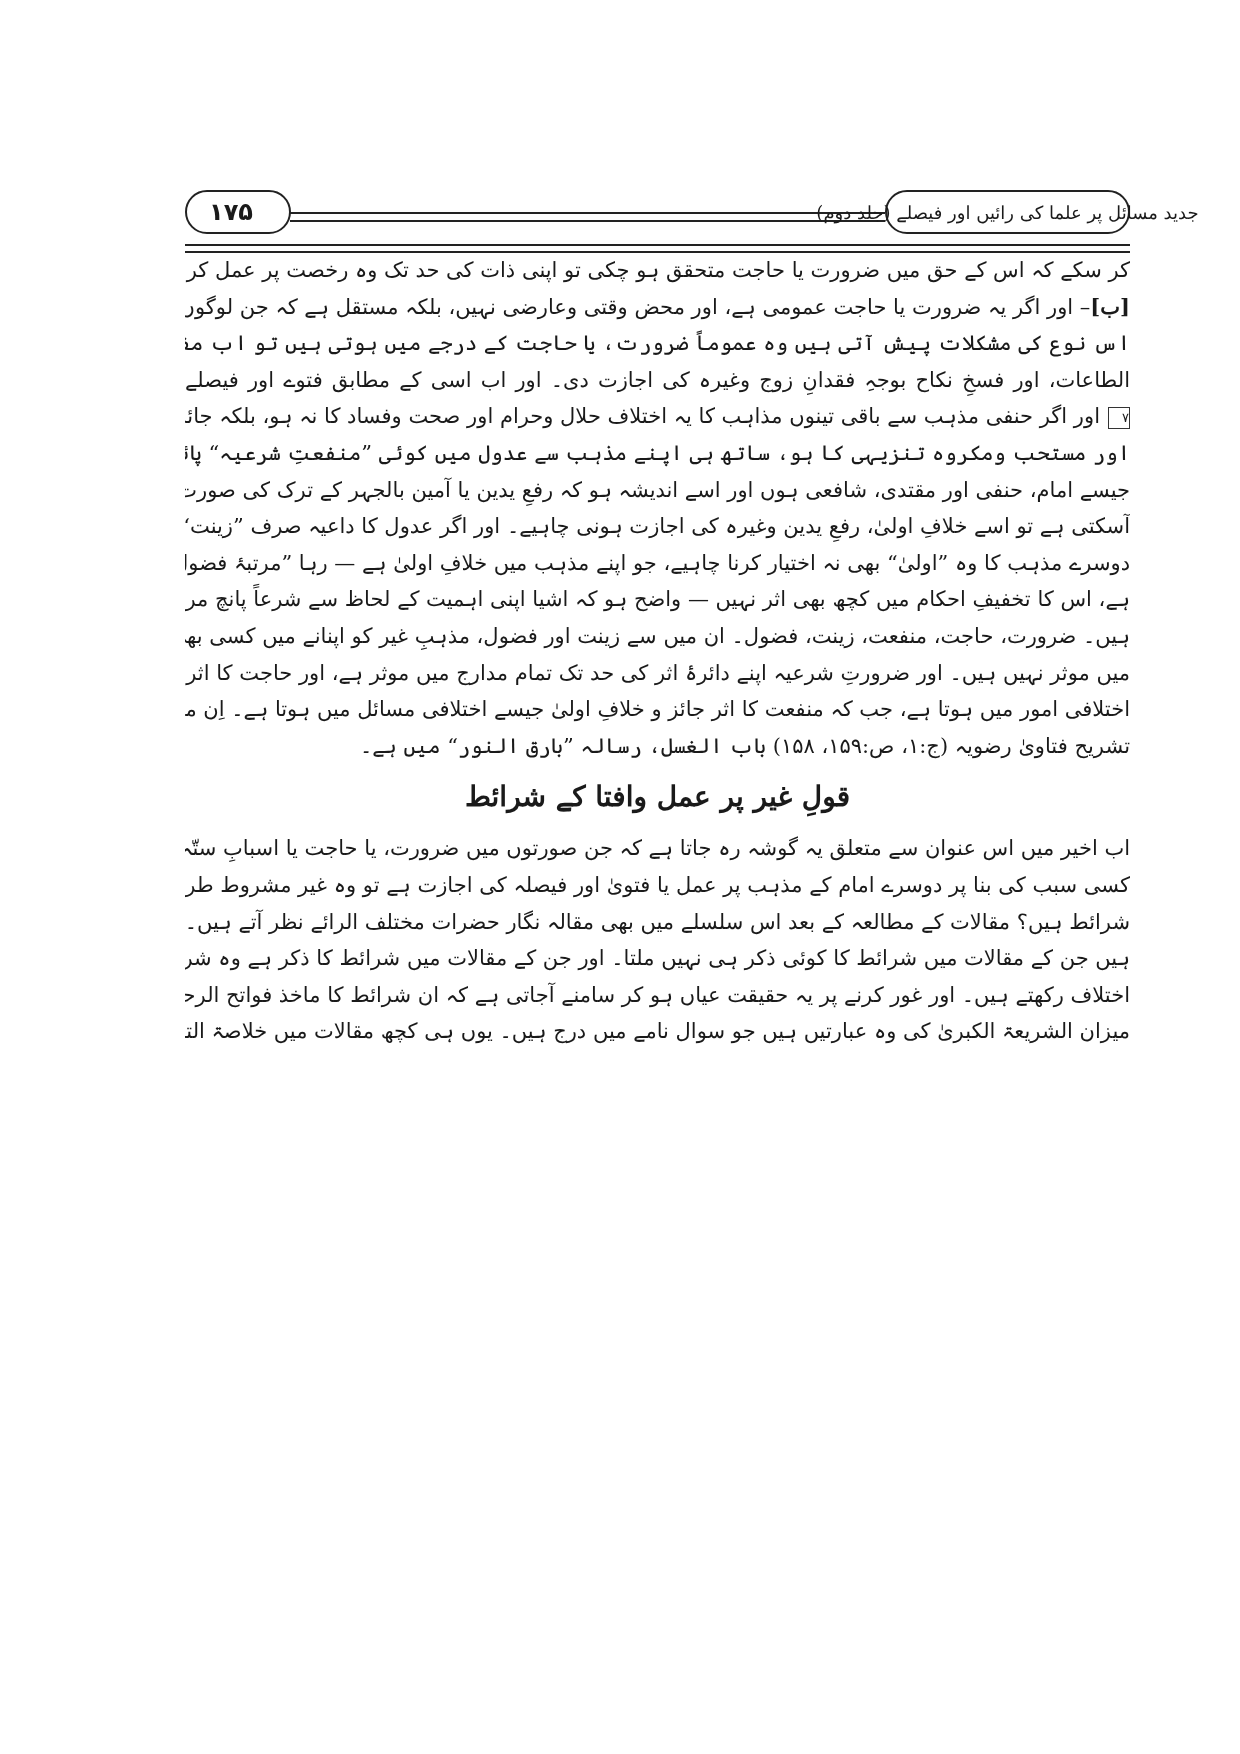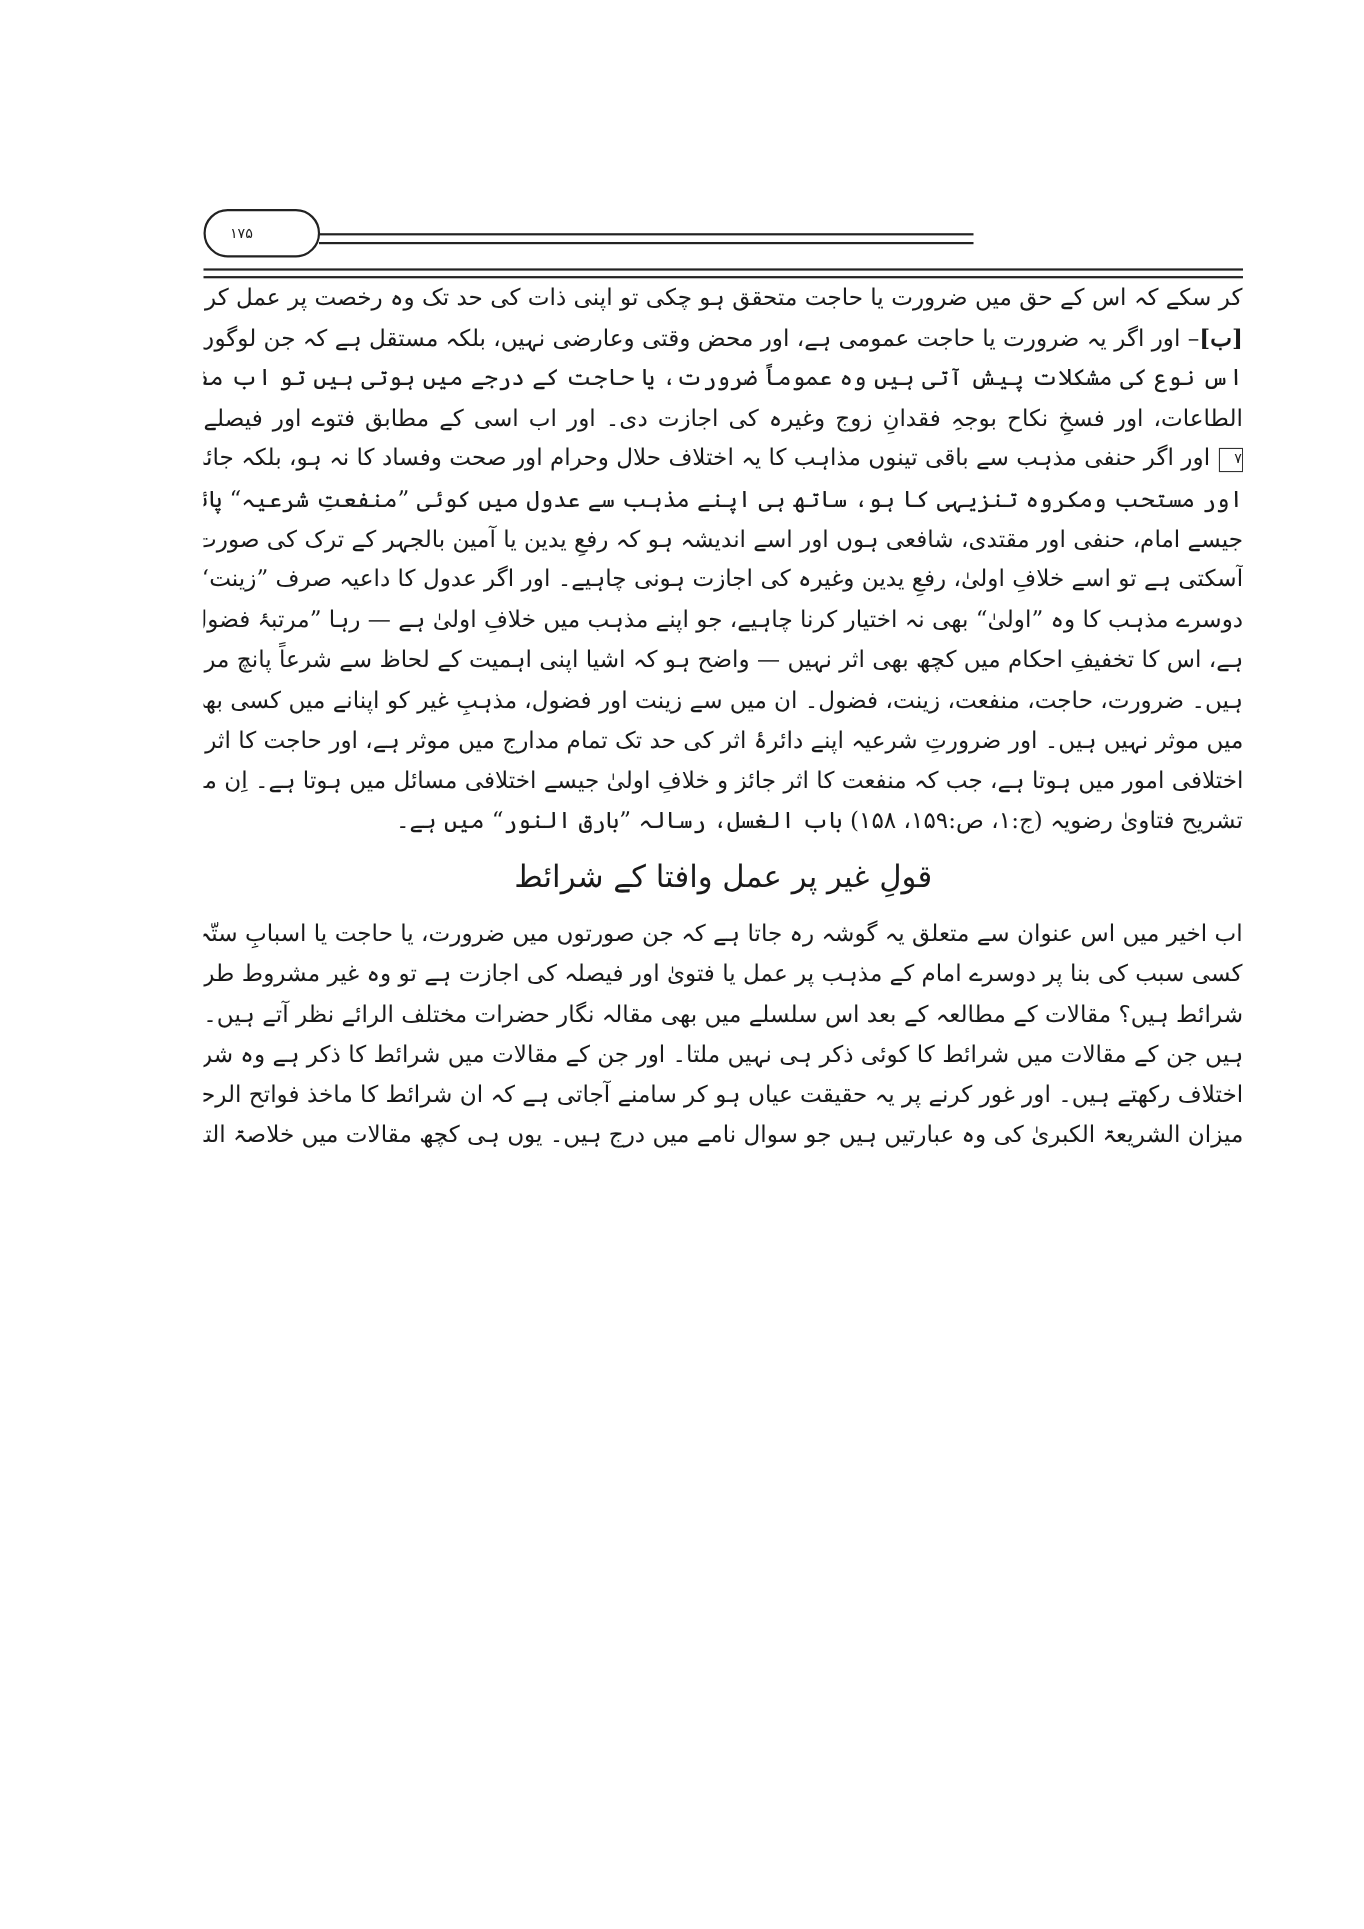--- a/index.html
+++ b/index.html
@@ -12,21 +12,21 @@
   
   .header { position: absolute; left: 185px; top: 190px; width: 945px; height: 46px; }
   .header .rule-top {
     position: absolute; left: 105px; right: 245px; top: 22px; height: 6px;
     border-top: 2px solid #222; border-bottom: 2px solid #222;
   }
   .page-no-box {
     position: absolute; left: 0; top: 0; width: 106px; height: 44px;
     border: 2px solid #222; border-radius: 22px; box-sizing: border-box;
     display: flex; align-items: center; justify-content: flex-start; padding-left: 22px;
-    font-size: 13px; font-weight: normal; background: #fff;
+    font-size: 24px; font-weight: bold; background: #fff;
   }
   .book-title-box {
     position: absolute; right: 0; top: 0; width: 245px; height: 44px;
     border: 2px solid #222; border-radius: 22px; box-sizing: border-box;
     display: flex; align-items: center; justify-content: center;
     font-family: "DejaVu Serif", serif; font-size: 18px; direction: rtl; background: #fff;
     white-space: nowrap;
   }
   .header-rule-bottom {
     position: absolute; left: 185px; width: 945px; top: 244px; height: 5px;
@@ -41,33 +41,36 @@
   }
   .line { display: block; white-space: nowrap; overflow: hidden; text-align: justify; text-align-last: justify; height: 36.6px; }
   .line.last { text-align-last: right; }
   .marker {
     display: inline-block; width: 20px; height: 20px; border: 1.5px solid #333;
     vertical-align: middle; margin-left: 8px; position: relative; font-size: 13px;
     line-height: 20px; text-align: center; background: #fff;
   }
   .heading {
     display: block; text-align-last: center;
-    font-size: 28px; font-weight: normal; line-height: 58px; height: 58px; margin: 4px 0 4px 0;
+    font-size: 28px; font-weight: bold; line-height: 58px; height: 58px; margin: 4px 0 4px 0;
   }
   .bold-lead { font-weight: bold; }
 </style>
 </head>
 <body>
 
 <div class="page">
 
   <div class="header">
     <div class="rule-top"></div>
     <div class="page-no-box">
       <span>۱۷۵</span>
+    </div>
+    <div class="book-title-box">
+      <span>جدید مسائل پر علما کی رائیں اور فیصلے (جلد دوم)</span>
     </div>
   </div>
   <div class="header-rule-bottom"></div>
 
   <div class="content">
 
     <div>
       <span class="line">کر سکے کہ اس کے حق میں ضرورت یا حاجت متحقق ہو چکی تو اپنی ذات کی حد تک وہ رخصت پر عمل کر سکتا ہے، اگرچہ افضل</span>
     </div>
 

